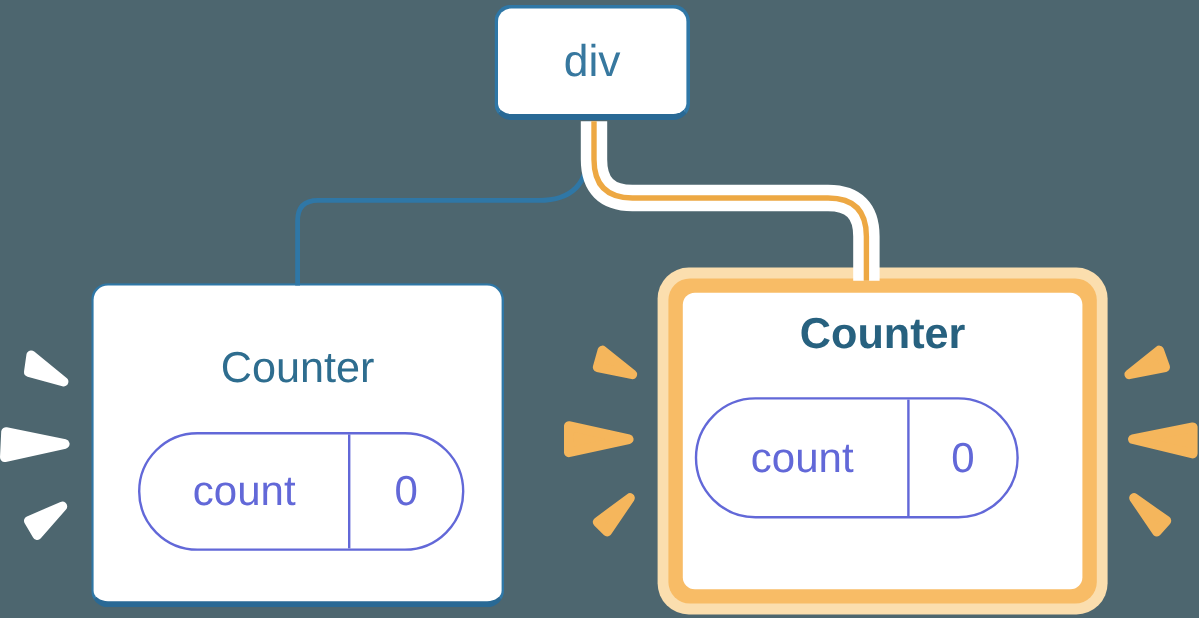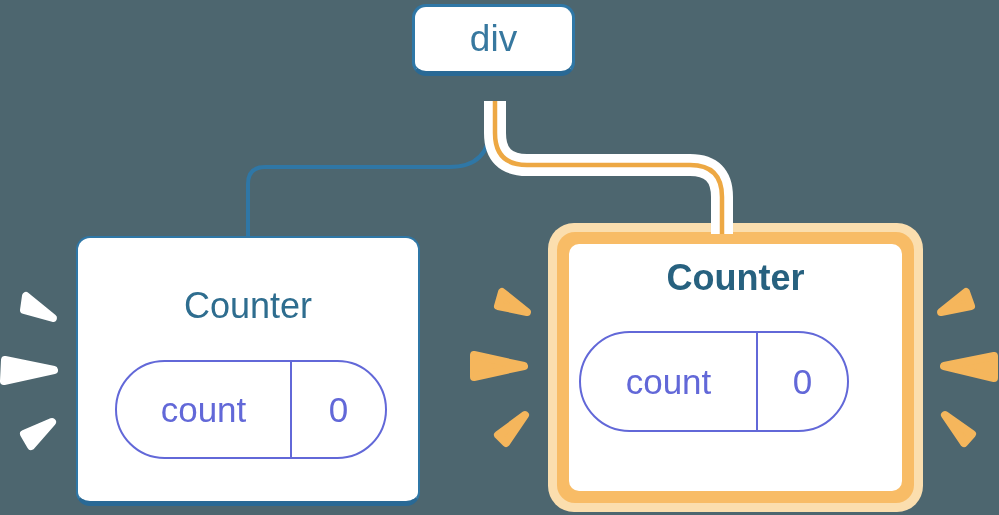--- a/index.html
+++ b/index.html
@@ -11,21 +11,21 @@
     position:relative;
     width:999px;height:515px;
     background:#4D666F;
     overflow:hidden;
   }
   .layer{position:absolute;left:0;top:0;width:999px;height:515px;}
   .svg-layer{pointer-events:none;}
 
   
   .root-node{
-    position:absolute;left:412px;top:4px;width:163px;height:72px;
+    position:absolute;left:412px;top:4px;width:163px;height:96px;
     background:#ffffff;
     border:3px solid #2F77A6;
     border-bottom:5px solid #296995;
     border-radius:14px;
     box-sizing:border-box;
     display:flex;align-items:center;justify-content:center;
     z-index:2;
   }
   .root-label{
     font-size:37px;color:#37789F;font-weight:500;line-height:1;

